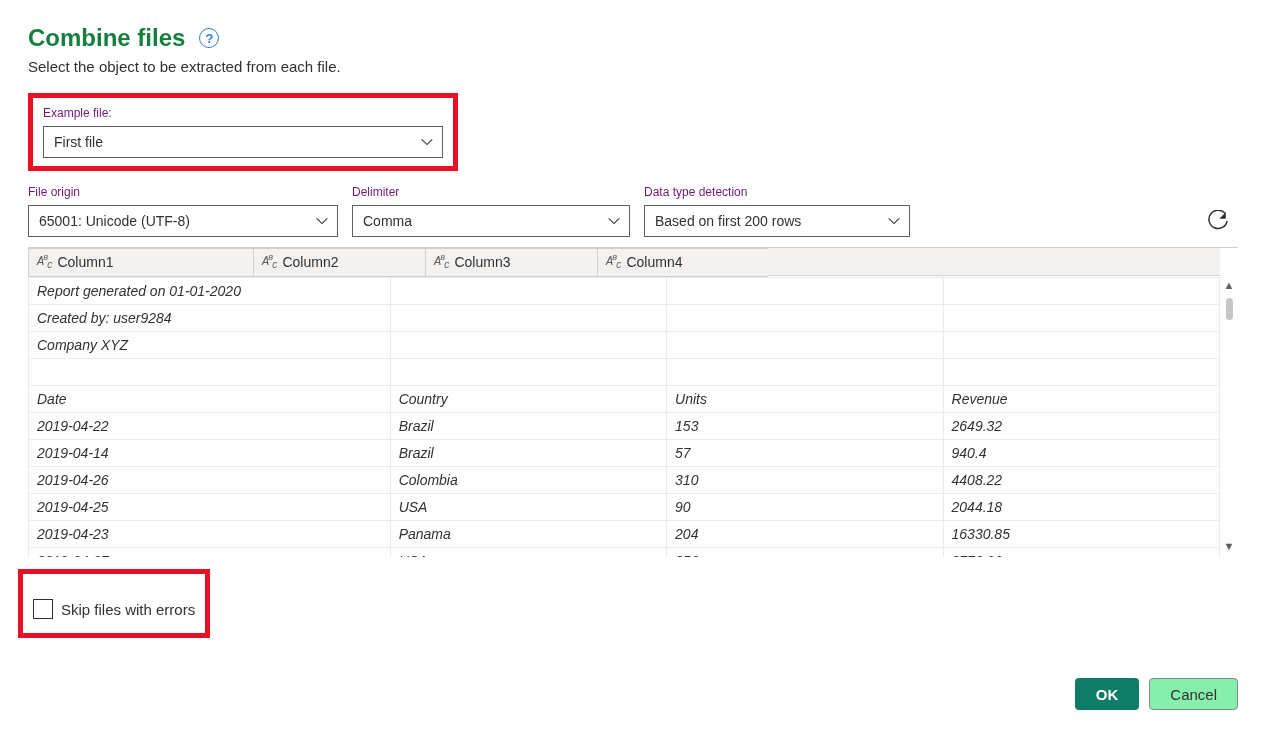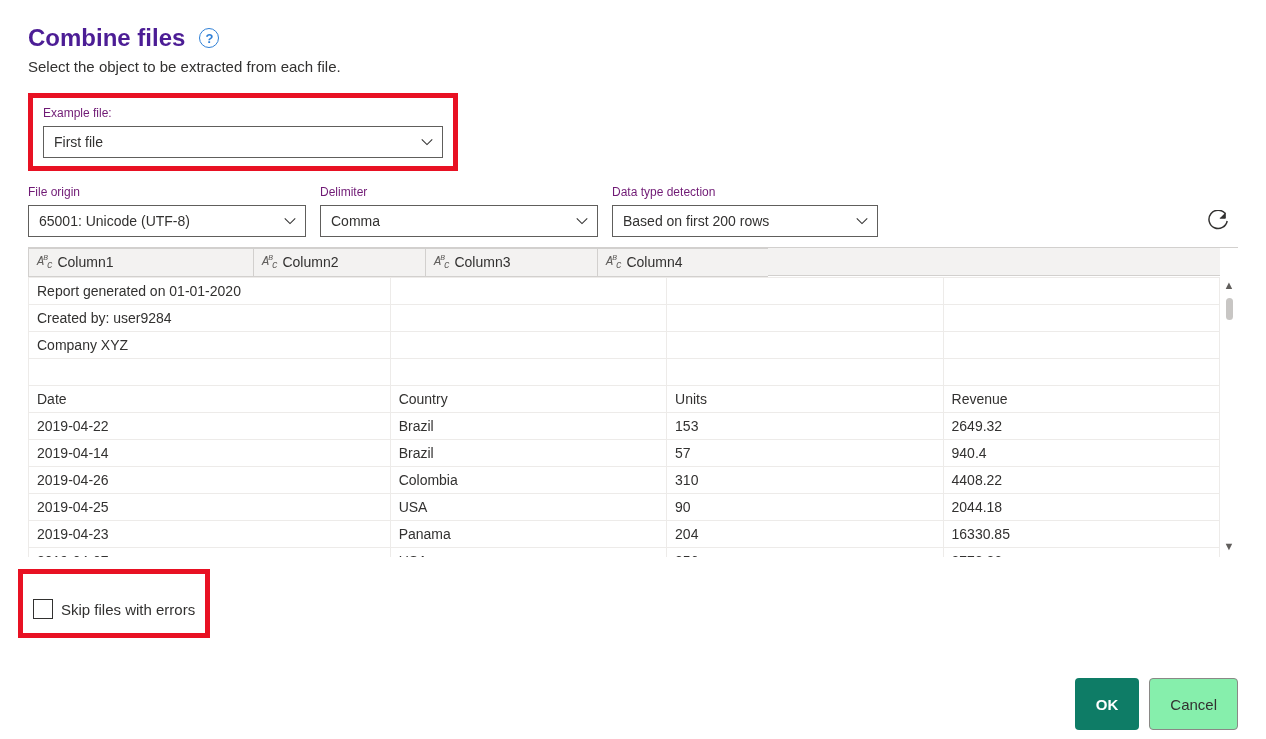--- a/index.html
+++ b/index.html
@@ -17,21 +17,21 @@
   }
   .title-row {
     display: flex;
     align-items: center;
     gap: 14px;
     margin-bottom: 6px;
   }
   .title {
     font-size: 24px;
     font-weight: 700;
-    color: #4c1d95;
+    color: #15803d;
   }
   .help-icon {
     width: 20px; height: 20px;
     border: 1.5px solid #2f7fd6;
     border-radius: 50%;
     display:flex; align-items:center; justify-content:center;
     color:#2f7fd6;
     font-size:13px; font-weight:600;
     cursor:pointer;
   }
@@ -165,21 +165,21 @@
     background:#fff;
     cursor:pointer;
   }
   .skip-label { font-size:15px; }
 
   .footer {
     display:flex; justify-content:flex-end; gap: 10px;
     margin-top: 40px;
   }
   .btn {
-    height: 52px;
+    height: 32px;
     padding: 14px 20px;
     border-radius: 4px;
     font-size: 15px;
     display:flex; align-items:center; justify-content:center;
     cursor:pointer;
     border: 1px solid transparent;
     user-select:none;
   }
   .btn-primary {
     background: #0e7c66;
@@ -216,21 +216,21 @@
         <svg viewBox="0 0 16 16">
             <path d="M2 5 L8 11 L14 5" fill="none" stroke="#323130" stroke-width="1.2"></path>
           </svg>
       </span>
     </div>
   </div>
 
   <div class="row-fields">
     <div class="field-col">
       <div class="field-label">File origin</div>
-      <div class="dropdown" style="width:278px">
+      <div class="dropdown" style="width:310px">
         <span>65001: Unicode (UTF-8)</span>
         <span class="chev">
           <svg viewBox="0 0 16 16">
               <path d="M2 5 L8 11 L14 5" fill="none" stroke="#323130" stroke-width="1.2"></path>
             </svg>
         </span>
       </div>
     </div>
     <div class="field-col">
       <div class="field-label">Delimiter</div>
@@ -298,21 +298,21 @@
                     <span class="type-icon">A<sup>B</sup><sub style="font-size:9px">C</sub></span>
                     <span>Column4</span>
                   </div>
                 </th>
               </tr>
             </thead>
           </table>
         </div>
         <div class="blank-area"></div>
       </div>
-      <div style="height:280px; overflow:hidden;">
+      <div style="height:280px; overflow:hidden;font-style:italic;">
         <table class="preview-table">
           <colgroup>
             <col class="c1">
               <col class="c2">
               <col class="c3">
               <col class="c4">
           </colgroup>
           <tbody id="tbody">
               <tr>
                 <td>Report generated on 01-01-2020</td>

